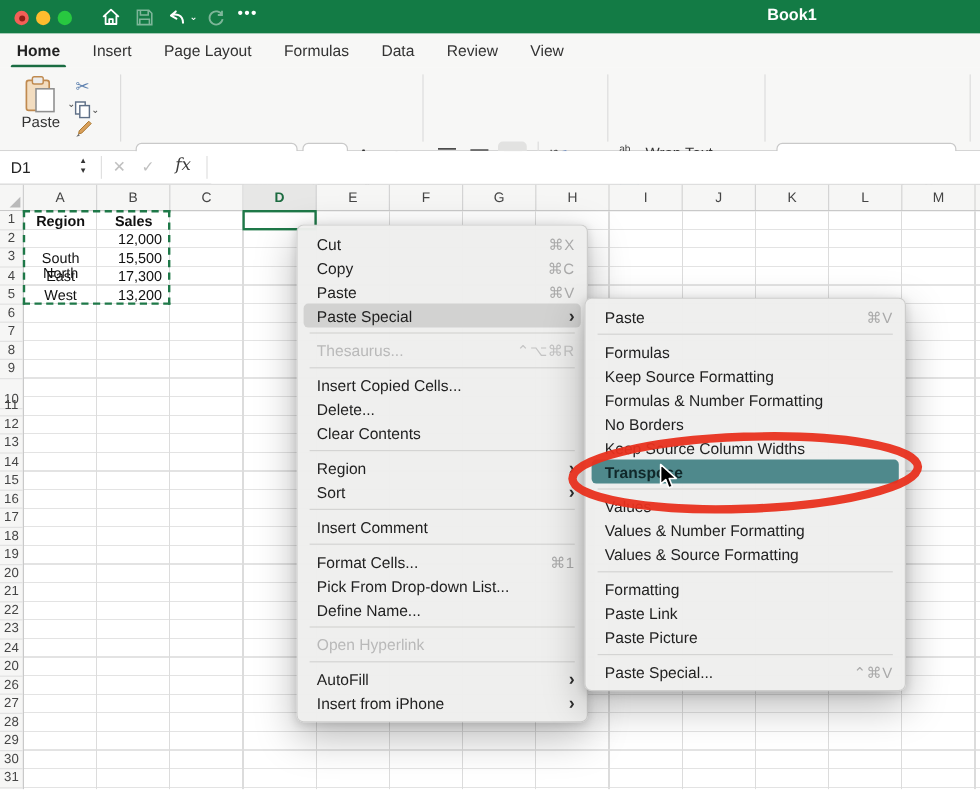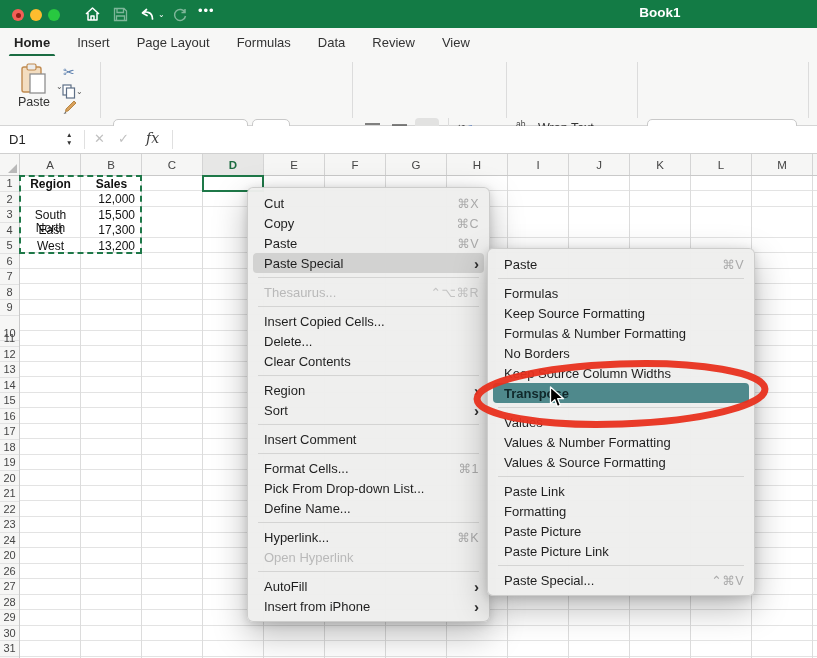--- a/index.html
+++ b/index.html
@@ -465,24 +465,20 @@
         <span class="mi-label">Format Cells...</span>
         <span class="mi-shortcut">⌘1</span>
       </div>
       <div class="menu-item">
         <span class="mi-label">Pick From Drop-down List...</span>
       </div>
       <div class="menu-item">
         <span class="mi-label">Define Name...</span>
       </div>
       <div class="menu-sep"></div>
-      <div class="menu-item">
-        <span class="mi-label">Hyperlink...</span>
-        <span class="mi-shortcut">⌘K</span>
-      </div>
       <div class="menu-item disabled">
         <span class="mi-label">Open Hyperlink</span>
       </div>
       <div class="menu-sep"></div>
       <div class="menu-item">
         <span class="mi-label">AutoFill</span>
         <span class="mi-chevron">›</span>
       </div>
       <div class="menu-item">
         <span class="mi-label">Insert from iPhone</span>
@@ -519,30 +515,27 @@
         <span class="mi-label">Values</span>
       </div>
       <div class="menu-item">
         <span class="mi-label">Values &amp; Number Formatting</span>
       </div>
       <div class="menu-item">
         <span class="mi-label">Values &amp; Source Formatting</span>
       </div>
       <div class="menu-sep"></div>
       <div class="menu-item">
+        <span class="mi-label">Formatting</span>
+      </div>
+      <div class="menu-item">
         <span class="mi-label">Paste Link</span>
       </div>
       <div class="menu-item">
-        <span class="mi-label">Formatting</span>
-      </div>
-      <div class="menu-item">
         <span class="mi-label">Paste Picture</span>
-      </div>
-      <div class="menu-item">
-        <span class="mi-label">Paste Picture Link</span>
       </div>
       <div class="menu-sep"></div>
       <div class="menu-item">
         <span class="mi-label">Paste Special...</span>
         <span class="mi-shortcut">⌃⌘V</span>
       </div>
     </div>
 
   <svg class="annot" width="310" height="80" viewBox="0 0 310 80">
     <ellipse cx="153" cy="38" rx="144" ry="30" fill="none" stroke="#e8301d" stroke-width="7" stroke-linecap="round" transform="rotate(-2 153 38)" opacity="0.95"></ellipse>

